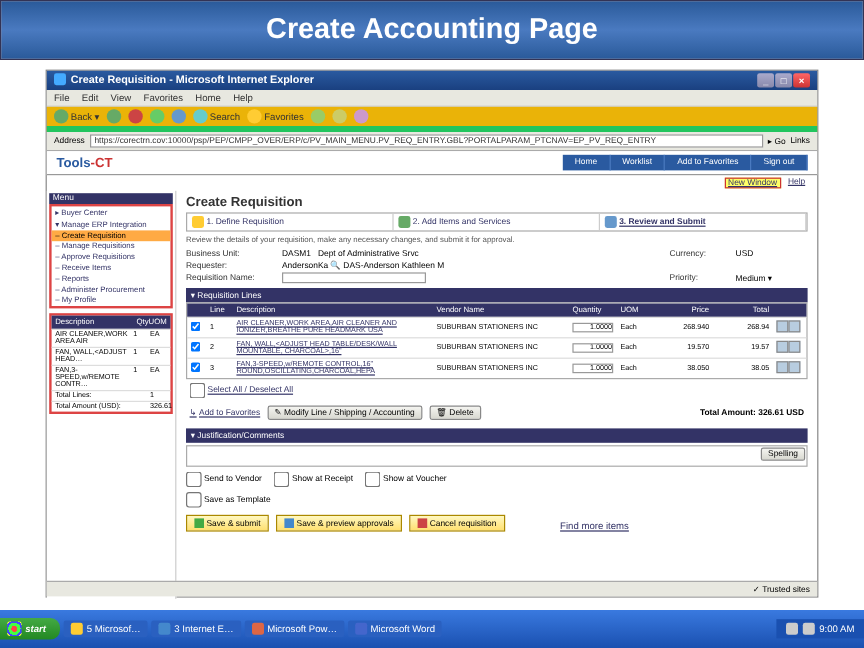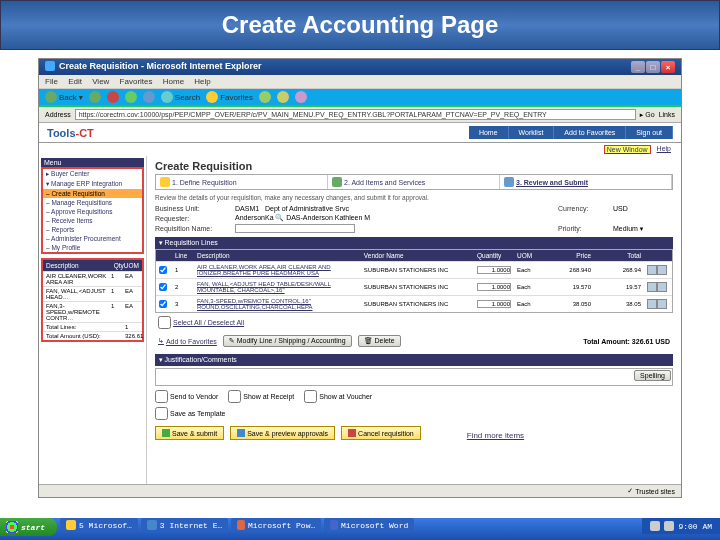--- a/index.html
+++ b/index.html
@@ -11,21 +11,21 @@
   
   .ie-titlebar { background: linear-gradient(#2a5aa0, #1a4080); color: #fff; padding: 2px 6px; font-size: 9px; font-weight: bold; display: flex; }
   .ie-titlebar .ie-icon { width: 10px; height: 10px; background: #4af; margin-right: 4px; border-radius: 2px; }
   .ie-titlebar .win-controls { margin-left: auto; display: flex; gap: 1px; }
   .ie-titlebar .win-controls span { width: 14px; height: 12px; background: linear-gradient(#f66,#c33); display: inline-flex; align-items: center; justify-content: center; color:#fff; font-size:8px; border-radius:2px;}
   .ie-titlebar .win-controls span.min, .ie-titlebar .win-controls span.max { background: linear-gradient(#aac,#88a); }
   
   .ie-menubar { background: #e8e8e0; padding: 2px 6px; font-size: 8px; color: #333; border-bottom: 1px solid #ccc; }
   .ie-menubar span { margin-right: 8px; }
   
-  .ie-toolbar { background: #0ea5e9; padding: 2px 6px; font-size: 8px; display: flex; align-items: center; gap: 6px; border-bottom: 2px solid #22c55e; }
+  .ie-toolbar { background: #eab308; padding: 2px 6px; font-size: 8px; display: flex; align-items: center; gap: 6px; border-bottom: 5px solid #22c55e; }
   .tb-btn { display: inline-flex; align-items: center; gap: 2px; color: #333; }
   .tb-icon { width: 12px; height: 12px; background: #6a6; border-radius: 50%; }
   .tb-icon.star { background: #fc3; }
   .tb-icon.home { background: #69c; }
   .tb-icon.search { background: #6cc; }
   
   .ie-address { background: #e8e8e0; padding: 2px 6px; font-size: 7px; display: flex; align-items: center; gap: 4px; border-bottom: 1px solid #aaa; }
   .ie-address .url { flex: 1; background: #fff; border: 1px solid #999; padding: 1px 3px; color: #333; white-space: nowrap; overflow: hidden; }
   
   .app-header { background: #fff; display: flex; padding: 3px 8px; border-bottom: 1px solid #999; align-items: center; }
@@ -97,21 +97,21 @@
   .action-btns { margin-top: 6px; display: flex; gap: 6px; align-items:flex-end;}
   .btn-yellow { background: linear-gradient(#fff8c0,#ffe070); border: 1px solid #a80; padding: 2px 6px; font-size: 7px; display:flex;align-items:center;gap:2px;}
   .sm-ico{width:8px;height:8px;display:inline-block;}
   .sm-ico.save{background:#4a4;}
   .sm-ico.prev{background:#48c;}
   .sm-ico.canc{background:#c44;}
   
   .ie-status { position:absolute; bottom:0; left:0; right:0; background: #e8e8e0; border-top: 1px solid #aaa; font-size: 7px; padding: 2px 6px; display:flex;}
   .ie-status .trust{margin-left:auto;display:flex;align-items:center;gap:2px;}
   
-  .taskbar { position: fixed; bottom: 0; left: 0; right: 0; height: 22px; background: linear-gradient(#3a7ae0, #1a50b0); display: flex; align-items: flex-start; font-size: 8px; color: #fff; font-family: Liberation Mono, monospace; }
+  .taskbar { position: fixed; bottom: 0; left: 0; right: 0; height: 32px; background: linear-gradient(#3a7ae0, #1a50b0); display: flex; align-items: center; font-size: 8px; color: #fff; }
   .start-btn { background: linear-gradient(#4a4, #282); padding: 3px 12px 3px 6px; font-style: italic; font-weight: bold; border-radius: 0 8px 8px 0; display:flex;align-items:center;gap:3px;}
   .start-ico{width:12px;height:12px;background:radial-gradient(circle,#f44 30%,#4f4 30% 60%,#44f 60% 80%,#ff4 80%);border-radius:2px;}
   .task-item { background: #2a60c0; margin-left: 3px; padding: 2px 6px; border-radius: 2px; display:flex;align-items:center;gap:3px; max-width:90px; overflow:hidden; white-space:nowrap;}
   .task-ico{width:10px;height:10px;background:#fc3;border-radius:2px;}
   .tray { margin-left: auto; background: #1a50b0; padding: 3px 8px; display:flex;align-items:center;gap:4px;}
   .tray-ico{width:10px;height:10px;background:#ccc;border-radius:2px;}
 </style>
 </head>
 <body>
 

